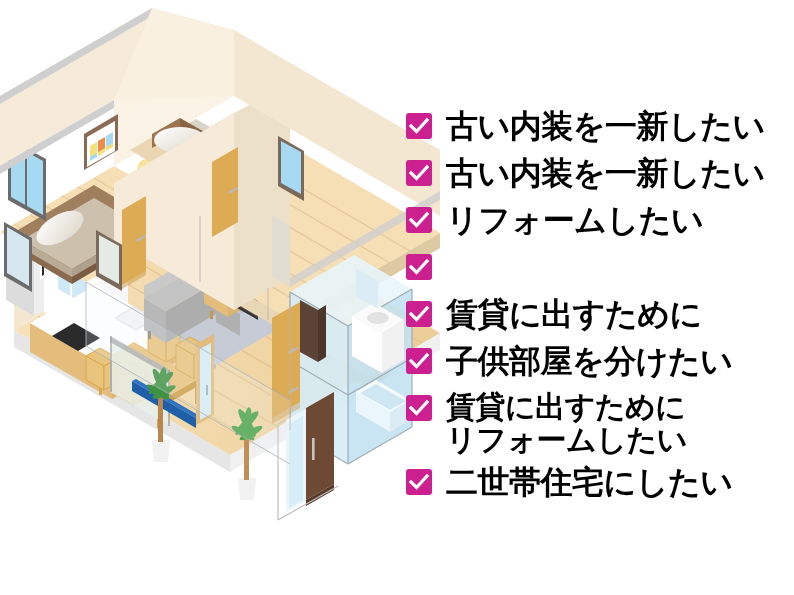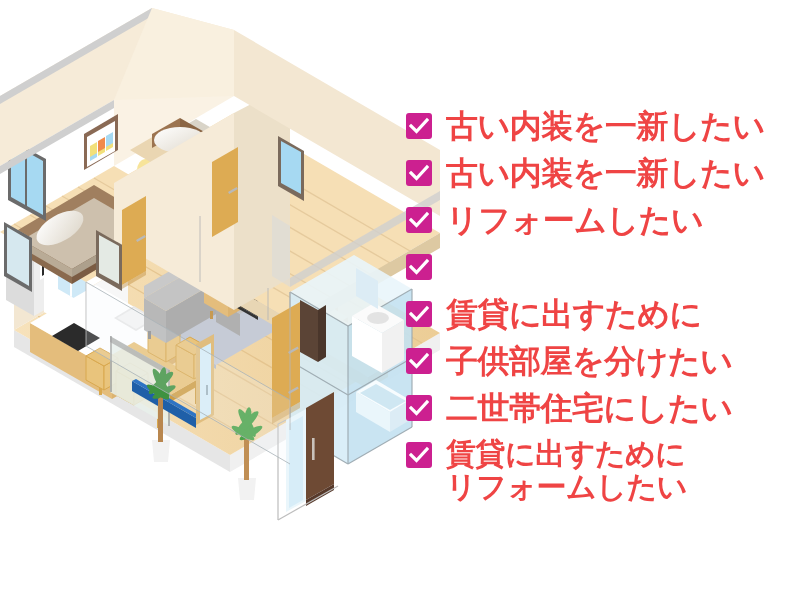--- a/index.html
+++ b/index.html
@@ -56,21 +56,21 @@
     left: 3px;
     top: 4px;
     width: 20px;
     height: 18px;
   }
   .check-label {
     margin-left: 14px;
     font-size: 32px;
     line-height: 36px;
     font-weight: bold;
-    color: #ef4444;
+    color: #000000;
     letter-spacing: -0.5px;
     white-space: pre-line;
   }
   .check-row.tall .check-label {
     font-size: 30px;
     line-height: 33px;
   }
 </style>
 </head>
 <body>
@@ -489,33 +489,33 @@
 
     <div class="check-row">
       <span class="checkbox">
         <svg viewBox="0 0 20 18">
             <path d="M2 9 L7.5 14.5 L18 3" fill="none" stroke="#ffffff" stroke-width="3.2" stroke-linecap="square"></path>
           </svg>
       </span>
       <span class="check-label">子供部屋を分けたい</span>
     </div>
 
-    <div class="check-row">
-      <span class="checkbox">
-        <svg viewBox="0 0 20 18">
-            <path d="M2 9 L7.5 14.5 L18 3" fill="none" stroke="#ffffff" stroke-width="3.2" stroke-linecap="square"></path>
-          </svg>
-      </span>
-      <span class="check-label">二世帯住宅にしたい</span>
-    </div>
-
     <div class="check-row tall">
       <span class="checkbox">
         <svg viewBox="0 0 20 18">
             <path d="M2 9 L7.5 14.5 L18 3" fill="none" stroke="#ffffff" stroke-width="3.2" stroke-linecap="square"></path>
           </svg>
       </span>
       <span class="check-label">賃貸に出すために
 リフォームしたい</span>
     </div>
 
+    <div class="check-row">
+      <span class="checkbox">
+        <svg viewBox="0 0 20 18">
+            <path d="M2 9 L7.5 14.5 L18 3" fill="none" stroke="#ffffff" stroke-width="3.2" stroke-linecap="square"></path>
+          </svg>
+      </span>
+      <span class="check-label">二世帯住宅にしたい</span>
+    </div>
+
   </div>
 </div>
 
 </body></html>

